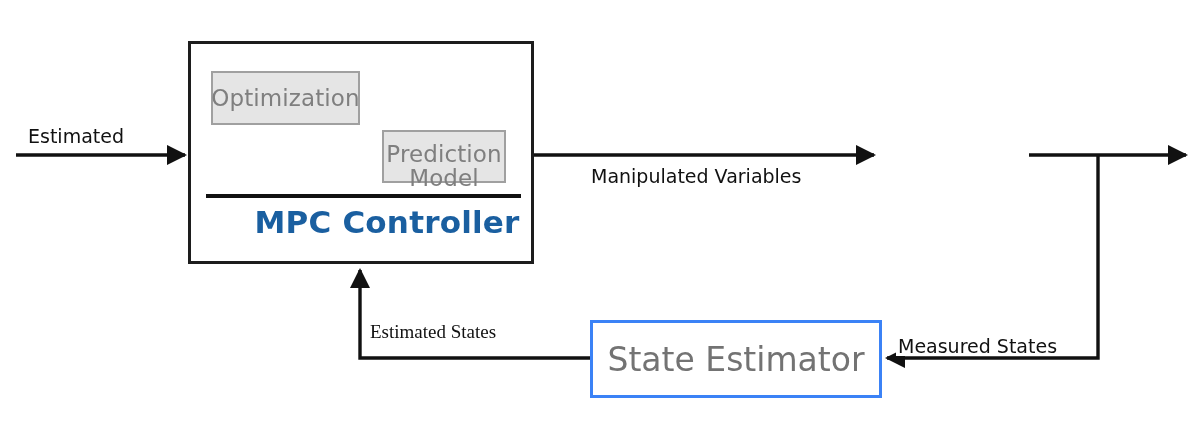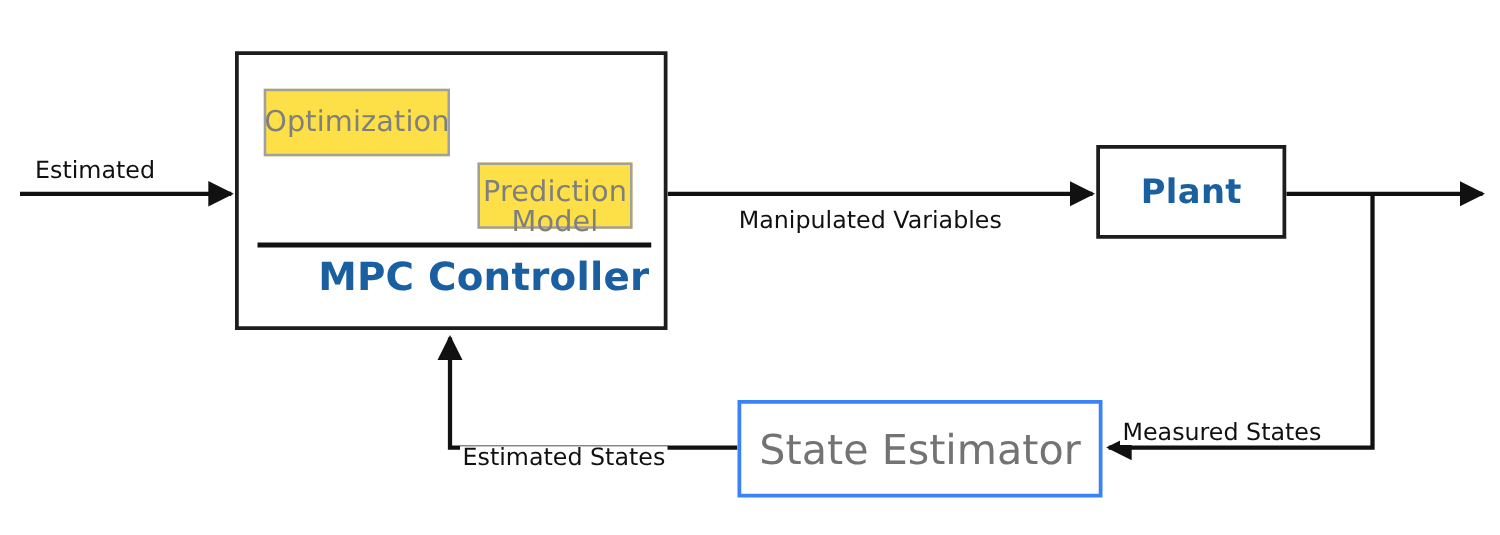--- a/index.html
+++ b/index.html
@@ -12,21 +12,21 @@
   #wires{position:absolute;left:0;top:0;width:1200px;height:428px;}
 
   .blk{position:absolute;box-sizing:border-box;background:#ffffff;
        display:flex;align-items:center;justify-content:center;text-align:center;}
 
   
   #mpc-box{left:188px;top:41px;width:346px;height:223px;
            border:3px solid #1d1d1d;display:block;}
 
   
-  .subblk{position:absolute;box-sizing:border-box;background:#fde047;
+  .subblk{position:absolute;box-sizing:border-box;background:#e5e5e5;
           border:2px solid #a0a0a0;color:#7f7f7f;
           display:flex;align-items:center;justify-content:center;text-align:center;
           font-size:23px;line-height:1.05;letter-spacing:.1px;}
   #optimization-box{left:20px;top:27px;width:149px;height:54px;}
   #prediction-model-box{left:191px;top:86px;width:124px;height:53px;padding-top:19px;}
 
   
   #mpc-divider{position:absolute;left:15px;top:150px;width:315px;height:4px;background:#111111;}
 
   #mpc-title{position:absolute;left:0;top:160px;width:392px;text-align:center;
@@ -40,21 +40,21 @@
   
   #state-estimator-box{left:590px;top:320px;width:292px;height:78px;
              border:3px solid #3b82f6;
              font-size:33px;font-weight:normal;color:#737373;letter-spacing:0px;}
 
   
   .sig{position:absolute;font-size:19px;color:#111111;white-space:nowrap;background:#ffffff;
        padding:0 2px;line-height:1;}
   #label-references{left:26px;top:127px;}
   #label-manipulated{left:589px;top:128px;margin-top:39px;}
-  #label-estimated-states{left:368px;top:357px;}
+  #label-estimated-states{left:368px;top:322px;font-family:Liberation Serif, serif;}
   #label-measured-outputs{left:896px;top:337px;}
 </style>
 </head>
 <body>
 
 <div id="diagram">
 
   <svg id="wires" viewBox="0 0 1200 428">
     <defs>
       <marker id="arrow" viewBox="0 0 10 10" refX="9" refY="5" markerWidth="6" markerHeight="6" orient="auto-start-reverse">
@@ -88,23 +88,20 @@
 
     <div class="subblk" id="prediction-model-box">
       <span>Prediction Model</span>
     </div>
 
     <div id="mpc-divider"></div>
 
     <div id="mpc-title">MPC Controller</div>
   </div>
 
-  <div class="blk" id="plant-box">
-    <span>Plant</span>
-  </div>
 
   <div class="blk" id="state-estimator-box">
     <span>State Estimator</span>
   </div>
 
   <div class="sig" id="label-references">Estimated</div>
   <div class="sig" id="label-manipulated">Manipulated Variables</div>
   <div class="sig" id="label-estimated-states">Estimated States</div>
   <div class="sig" id="label-measured-outputs">Measured States</div>
 

